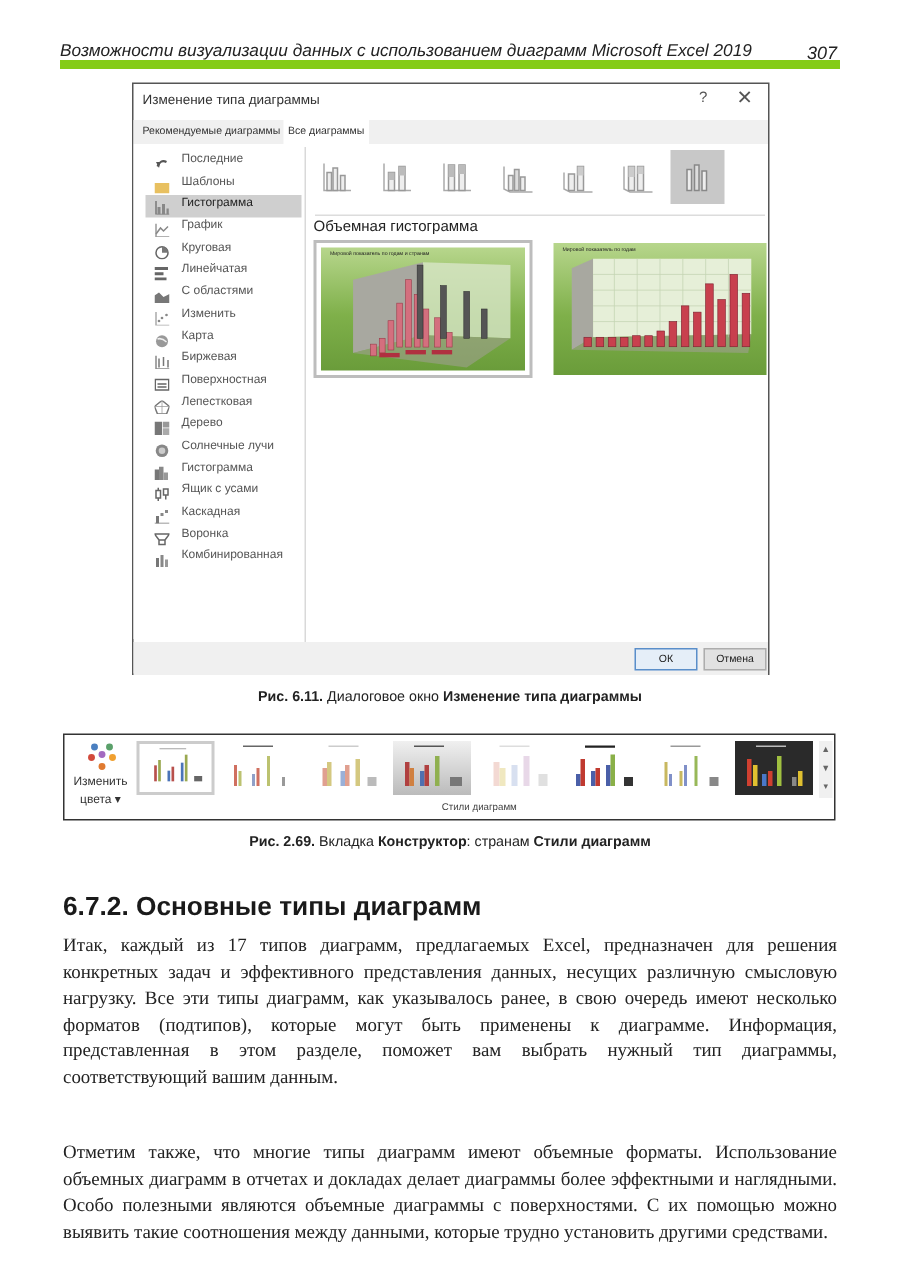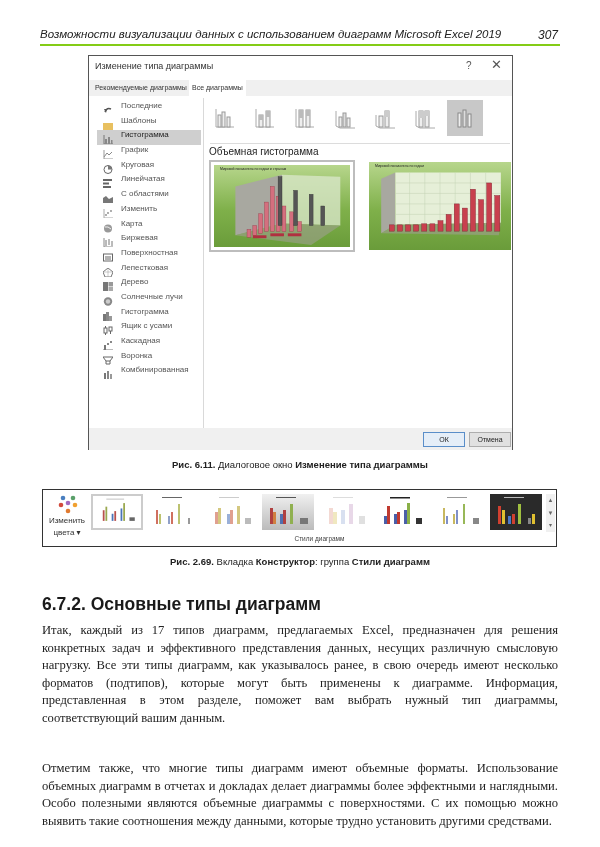--- a/index.html
+++ b/index.html
@@ -1,20 +1,20 @@
 <!DOCTYPE html>
 <html><head>
 <meta charset="utf-8">
 <style>
   * { box-sizing: border-box; margin: 0; padding: 0; }
   html, body { width: 600px; height: 847px; background: #ffffff; overflow: hidden; }
   body { position: relative; font-family: "Liberation Sans", sans-serif; color: #1a1a1a; }
 
   
-  .running-header { position: absolute; left: 40px; top: 26px; width: 520px; height: 20px; border-bottom: 2px solid #84cc16; }
+  .running-header { position: absolute; left: 40px; top: 26px; width: 520px; height: 20px; border-bottom: 6px solid #84cc16; }
   .running-header .title { position: absolute; left: 0; top: 2px; font-style: italic; font-size: 11.5px; color: #222; }
   .running-header .pagenum { position: absolute; right: 2px; top: 2px; font-style: italic; font-size: 12px; color: #222; }
 
   
   .dialog { position: absolute; left: 88px; top: 55px; width: 425px; height: 395px; border: 1px solid #555; background: #fff; }
   .dialog .titlebar { position: absolute; left: 0; top: 0; width: 100%; height: 22px; }
   .dialog .titlebar .dtitle { position: absolute; left: 6px; top: 5px; font-size: 9px; color: #333; }
   .dialog .titlebar .help { position: absolute; left: 377px; top: 4px; font-size: 10px; color: #555; }
   .dialog .titlebar .close { position: absolute; left: 402px; top: 2px; font-size: 13px; color: #555; line-height: 14px; }
   .dialog .tabs { position: absolute; left: 0; top: 24px; width: 100%; height: 16px; background: #f0f0f0; }
@@ -481,18 +481,18 @@
   </div>
   <div class="scrollbar">
     <span>▲</span>
     <span>▼</span>
     <span>▾</span>
   </div>
   <div class="grouplabel">Стили диаграмм</div>
 </div>
 
 <div class="caption" style="top:556px">
-  <b>Рис. 2.69.</b><span> Вкладка </span><b>Конструктор</b><span>: группа </span><b>Стили диаграмм</b>
+  <b>Рис. 2.69.</b><span> Вкладка </span><b>Конструктор</b><span>: странам </span><b>Стили диаграмм</b>
 </div>
 
 <h2 class="section-heading">6.7.2. Основные типы диаграмм</h2>
 <p class="para p1">Итак, каждый из 17 типов диаграмм, предлагаемых Excel, предназначен для решения конкретных задач и эффективного представления данных, несущих различную смысловую нагрузку. Все эти типы диаграмм, как указывалось ранее, в свою очередь имеют несколько форматов (подтипов), которые могут быть применены к диаграмме. Информация, представленная в этом разделе, поможет вам выбрать нужный тип диаграммы, соответствующий вашим данным.</p>
 <p class="para p2">Отметим также, что многие типы диаграмм имеют объемные форматы. Использование объемных диаграмм в отчетах и докладах делает диаграммы более эффектными и наглядными. Особо полезными являются объемные диаграммы с поверхностями. С их помощью можно выявить такие соотношения между данными, которые трудно установить другими средствами.</p>
 
 </body></html>

